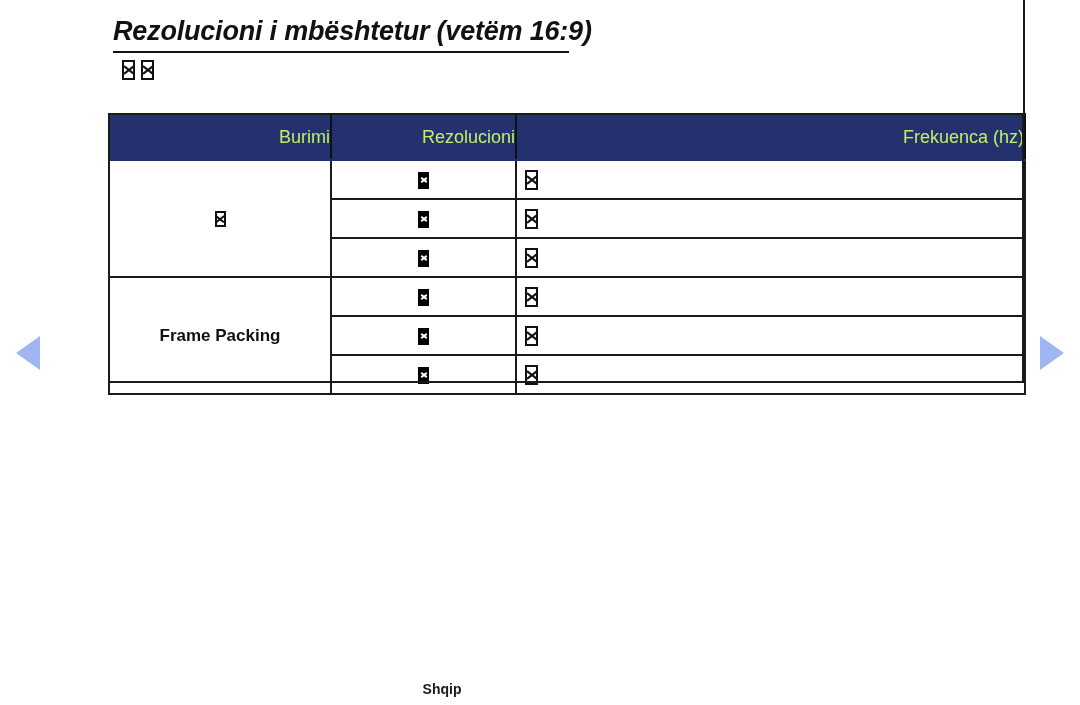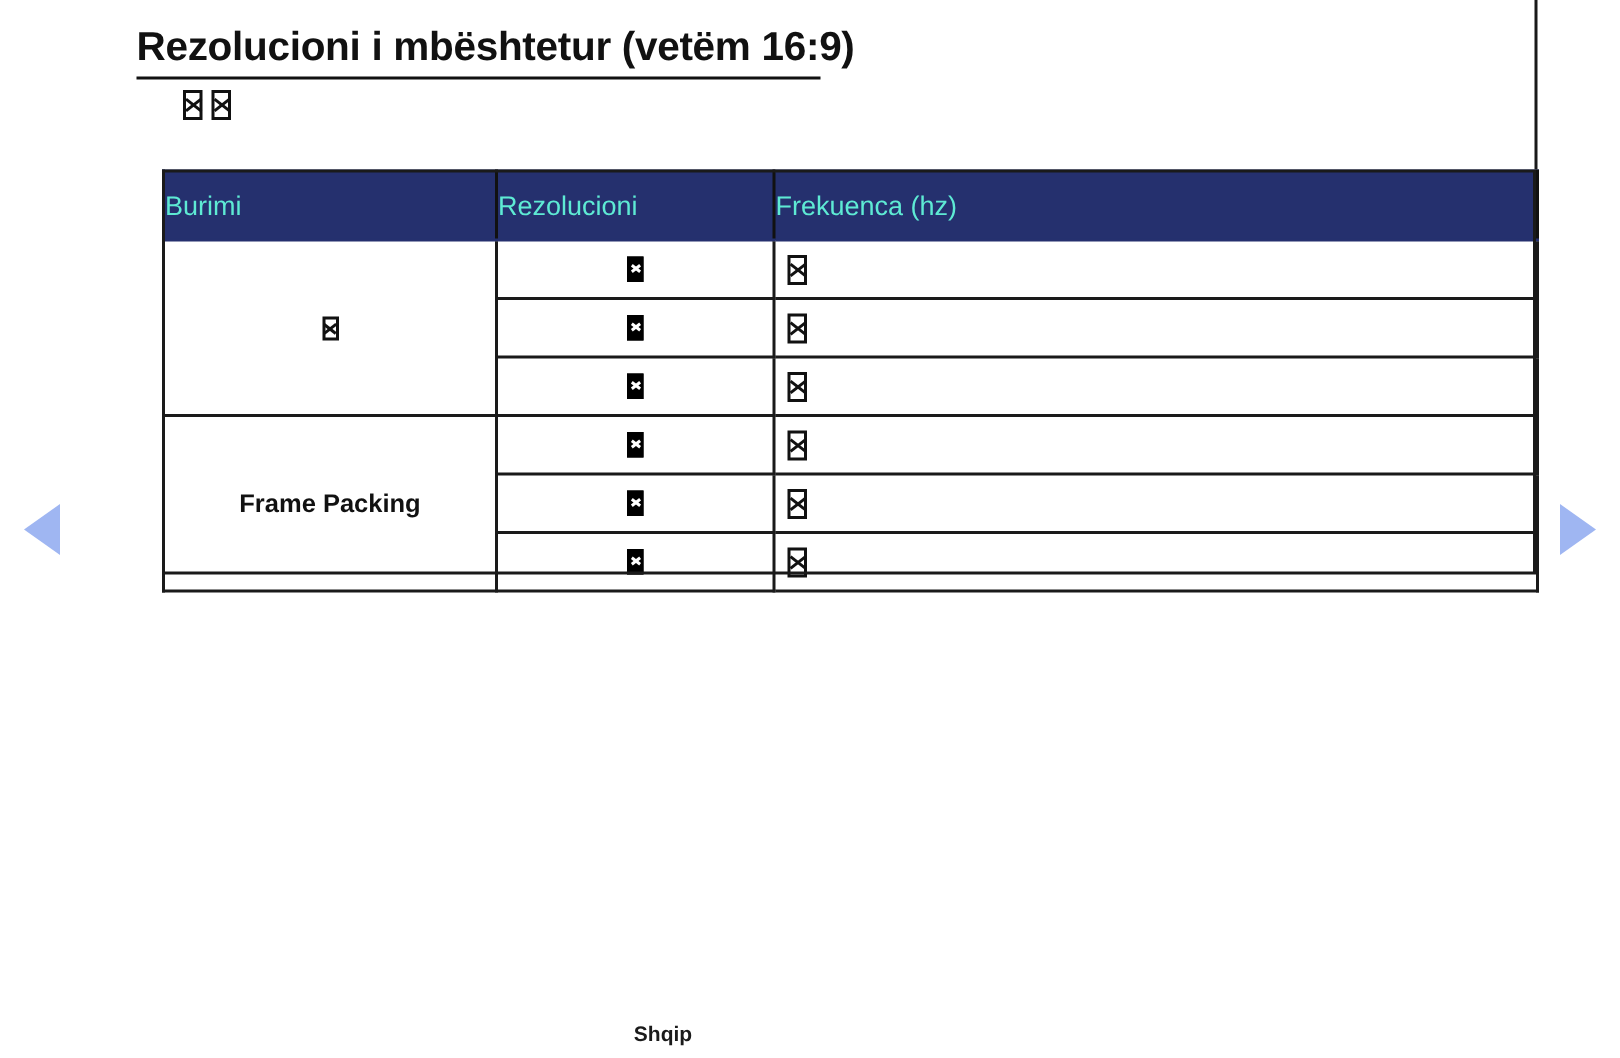--- a/index.html
+++ b/index.html
@@ -50,23 +50,24 @@
     left: 1040px;
     top: 336px;
     border-top: 17px solid transparent;
     border-bottom: 17px solid transparent;
     border-left: 24px solid #9fb6f2;
   }
 
   
   .heading-wrap {
     position: absolute;
-    left: 91px;
+    left: 113px;
     top: 14px;
     width: 470px;
+    font-style: italic;
   }
   .heading-title {
     font-size: 27px;
     font-weight: bold;
     letter-spacing: -0.2px;
     line-height: 34px;
     color: #111111;
     white-space: nowrap;
   }
   .heading-rule {
@@ -148,25 +149,25 @@
     border-collapse: collapse;
     table-layout: fixed;
     background: #ffffff;
   }
   .res-table col.c1 { width: 222px; }
   .res-table col.c2 { width: 185px; }
   .res-table col.c3 { width: 509px; }
 
   .res-table th {
     background: #25306e;
-    color: #5eead4;
+    color: #bef264;
     font-size: 18px;
     font-weight: normal;
     height: 44px;
-    text-align: left;
+    text-align: right;
     border: 2px solid #25306e;
     border-left-color: #111111;
     border-right-color: #111111;
     padding: 0;
   }
   .res-table th:first-child { border-left-color: #111111; }
 
   .res-table td {
     height: 37px;
     padding: 0;

